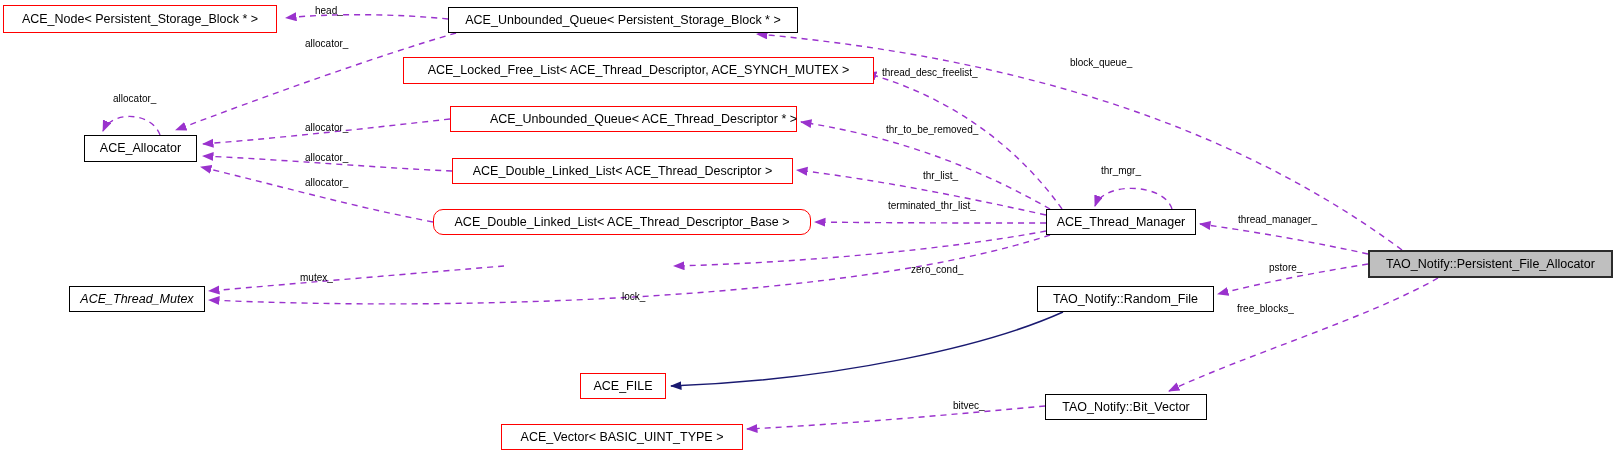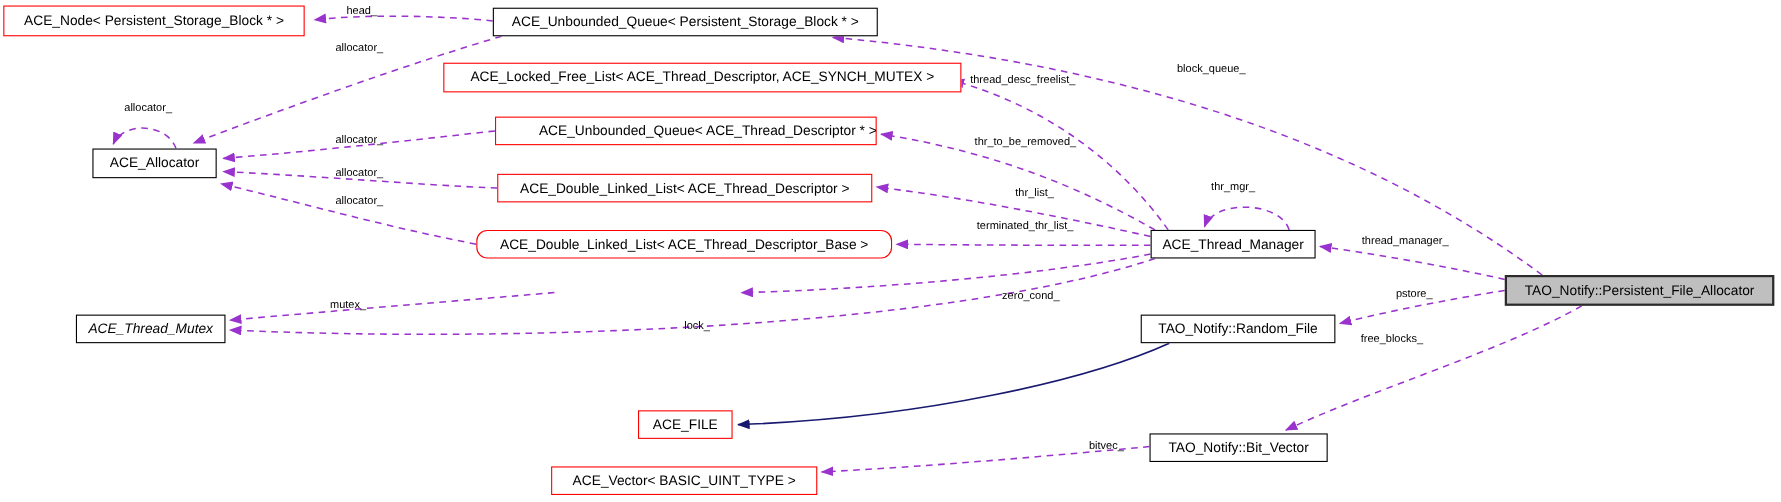--- a/index.html
+++ b/index.html
@@ -91,15 +91,15 @@
   <span class="edge-label" style="left:886px;top:124px;">thr_to_be_removed_</span>
   <span class="edge-label" style="left:923px;top:170px;">thr_list_</span>
   <span class="edge-label" style="left:888px;top:200px;text-align:right;">terminated_thr_list_</span>
   <span class="edge-label" style="left:911px;top:220px;margin-top:44px;">zero_cond_</span>
   <span class="edge-label" style="left:1101px;top:165px;">thr_mgr_</span>
   <span class="edge-label" style="left:1238px;top:214px;">thread_manager_</span>
   <span class="edge-label" style="left:300px;top:272px;">mutex_</span>
   <span class="edge-label" style="left:574px;top:291px;margin-left:48px;">lock_</span>
   <span class="edge-label" style="left:1269px;top:262px;">pstore_</span>
   <span class="edge-label" style="left:1237px;top:303px;">free_blocks_</span>
-  <span class="edge-label" style="left:954px;top:400px;padding-left:36px;">bitvec_</span>
+  <span class="edge-label" style="left:917px;top:400px;padding-left:36px;">bitvec_</span>
 
 </div>
 
 </body></html>

